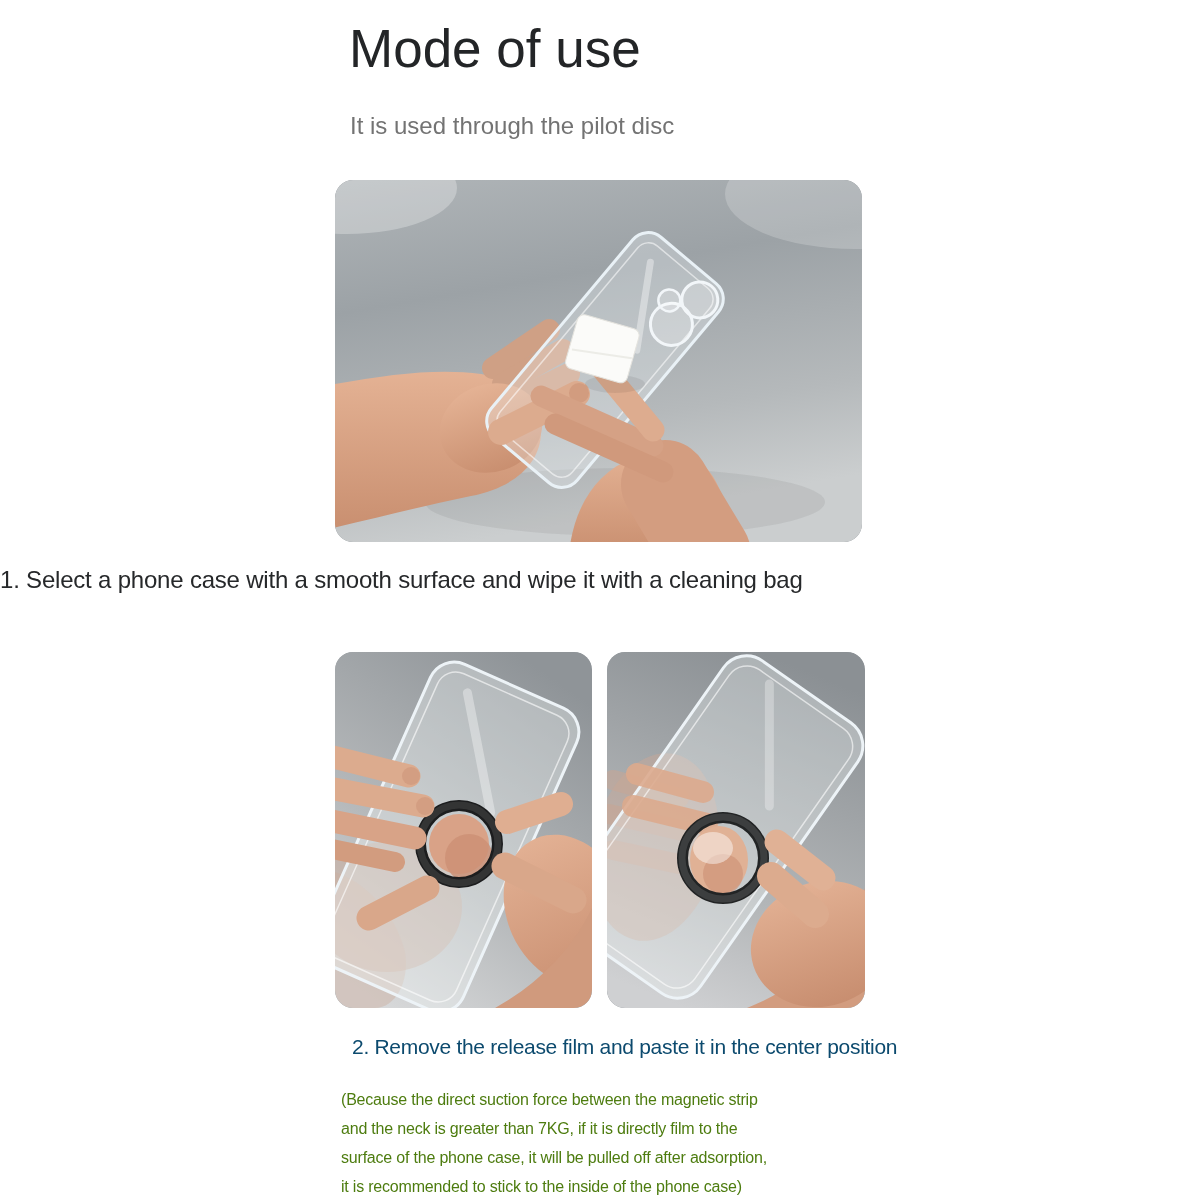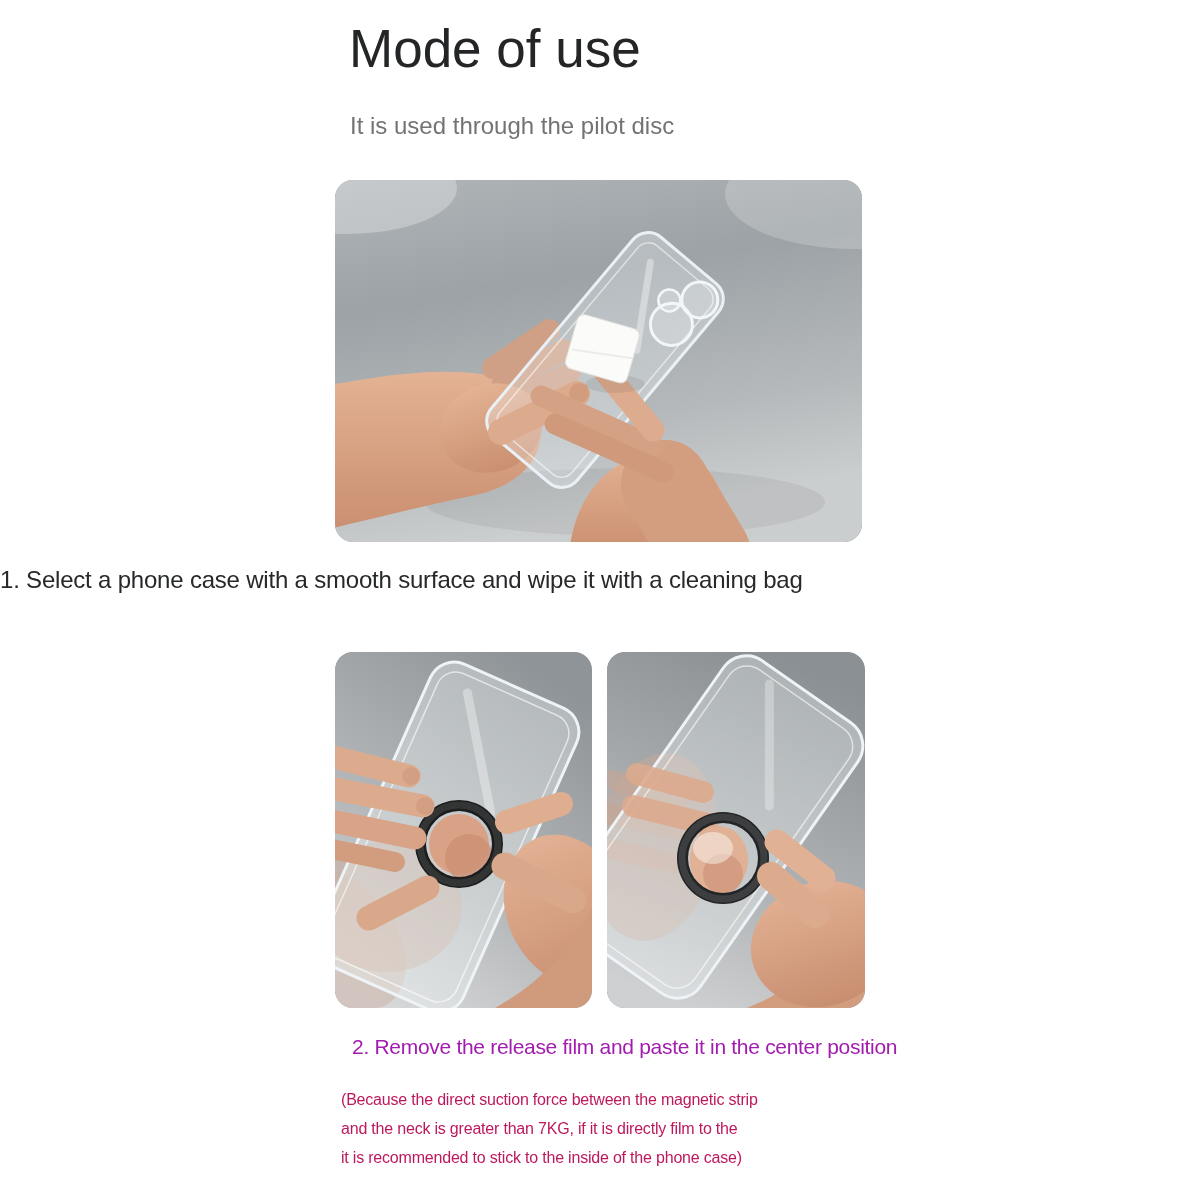--- a/index.html
+++ b/index.html
@@ -21,25 +21,25 @@
   .photo svg{display:block;width:100%;height:100%;}
   .photo-1{left:335px;top:180px;width:527px;height:362px;}
   .photo-2{left:335px;top:652px;width:257px;height:356px;}
   .photo-3{left:607px;top:652px;width:258px;height:356px;}
   .step1{
     position:absolute;left:0;top:566px;width:1200px;margin:0;text-align:left;
     font-size:24px;font-weight:500;color:#26282a;letter-spacing:-0.2px;
   }
   .step2{
     position:absolute;left:352px;top:1035px;margin:0;white-space:nowrap;
-    font-size:21px;font-weight:400;color:#a21caf;letter-spacing:-0.3px;
+    font-size:21px;font-weight:400;color:#0c4a6e;letter-spacing:-0.3px;
   }
   .note{
     position:absolute;left:341px;top:1085px;margin:0;
-    font-size:16px;line-height:29px;color:#be185d;letter-spacing:-0.2px;
+    font-size:16px;line-height:29px;color:#4d7c0f;letter-spacing:-0.2px;
   }
   .note p{margin:0;}
 </style>
 </head>
 <body>
 
 <div class="canvas">
 
   <h1 class="title">Mode of use</h1>
   <p class="subtitle">It is used through the pilot disc</p>
@@ -199,16 +199,17 @@
         <path d="M216,226 L170,190" stroke="#e0b195" stroke-width="25" stroke-linecap="round" fill="none"></path>
       </g>
     </svg>
   </figure>
 
   <p class="step step2">2. Remove the release film and paste it in the center position</p>
 
   <div class="note">
     <p>(Because the direct suction force between the magnetic strip</p>
     <p>and the neck is greater than 7KG, if it is directly film to the</p>
+    <p>surface of the phone case, it will be pulled off after adsorption,</p>
     <p>it is recommended to stick to the inside of the phone case)</p>
   </div>
 
 </div>
 
 </body></html>

